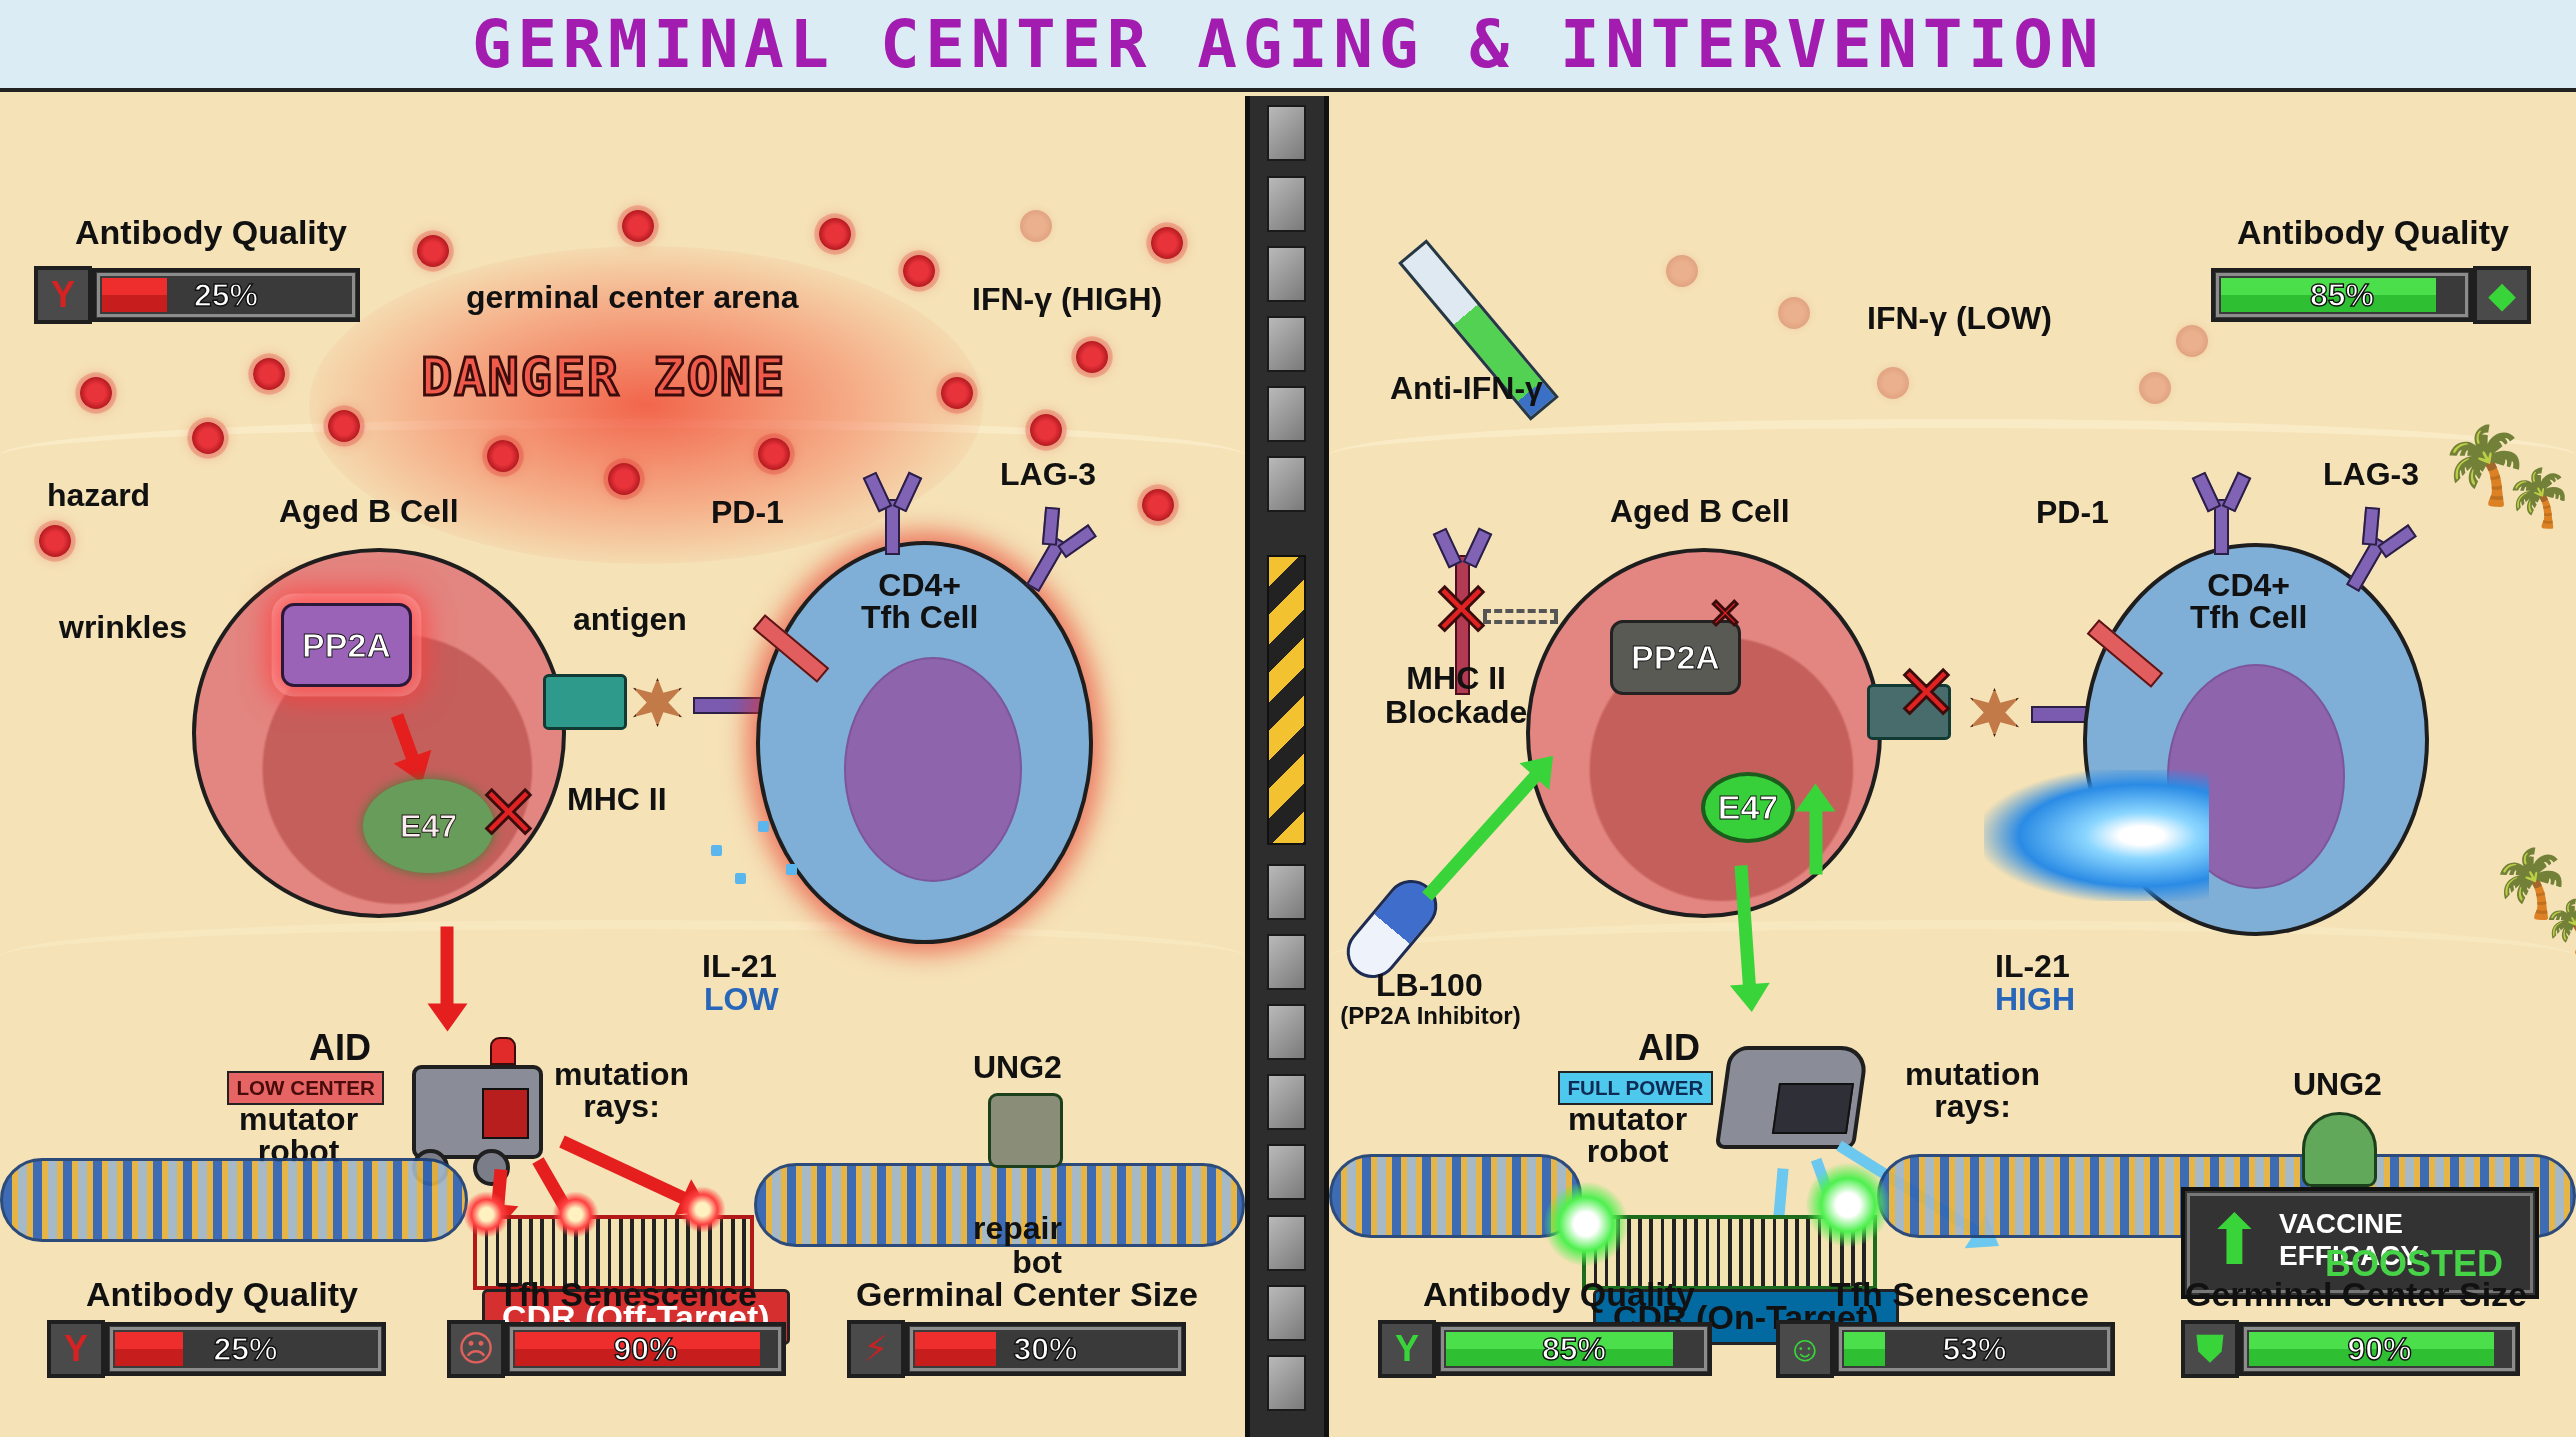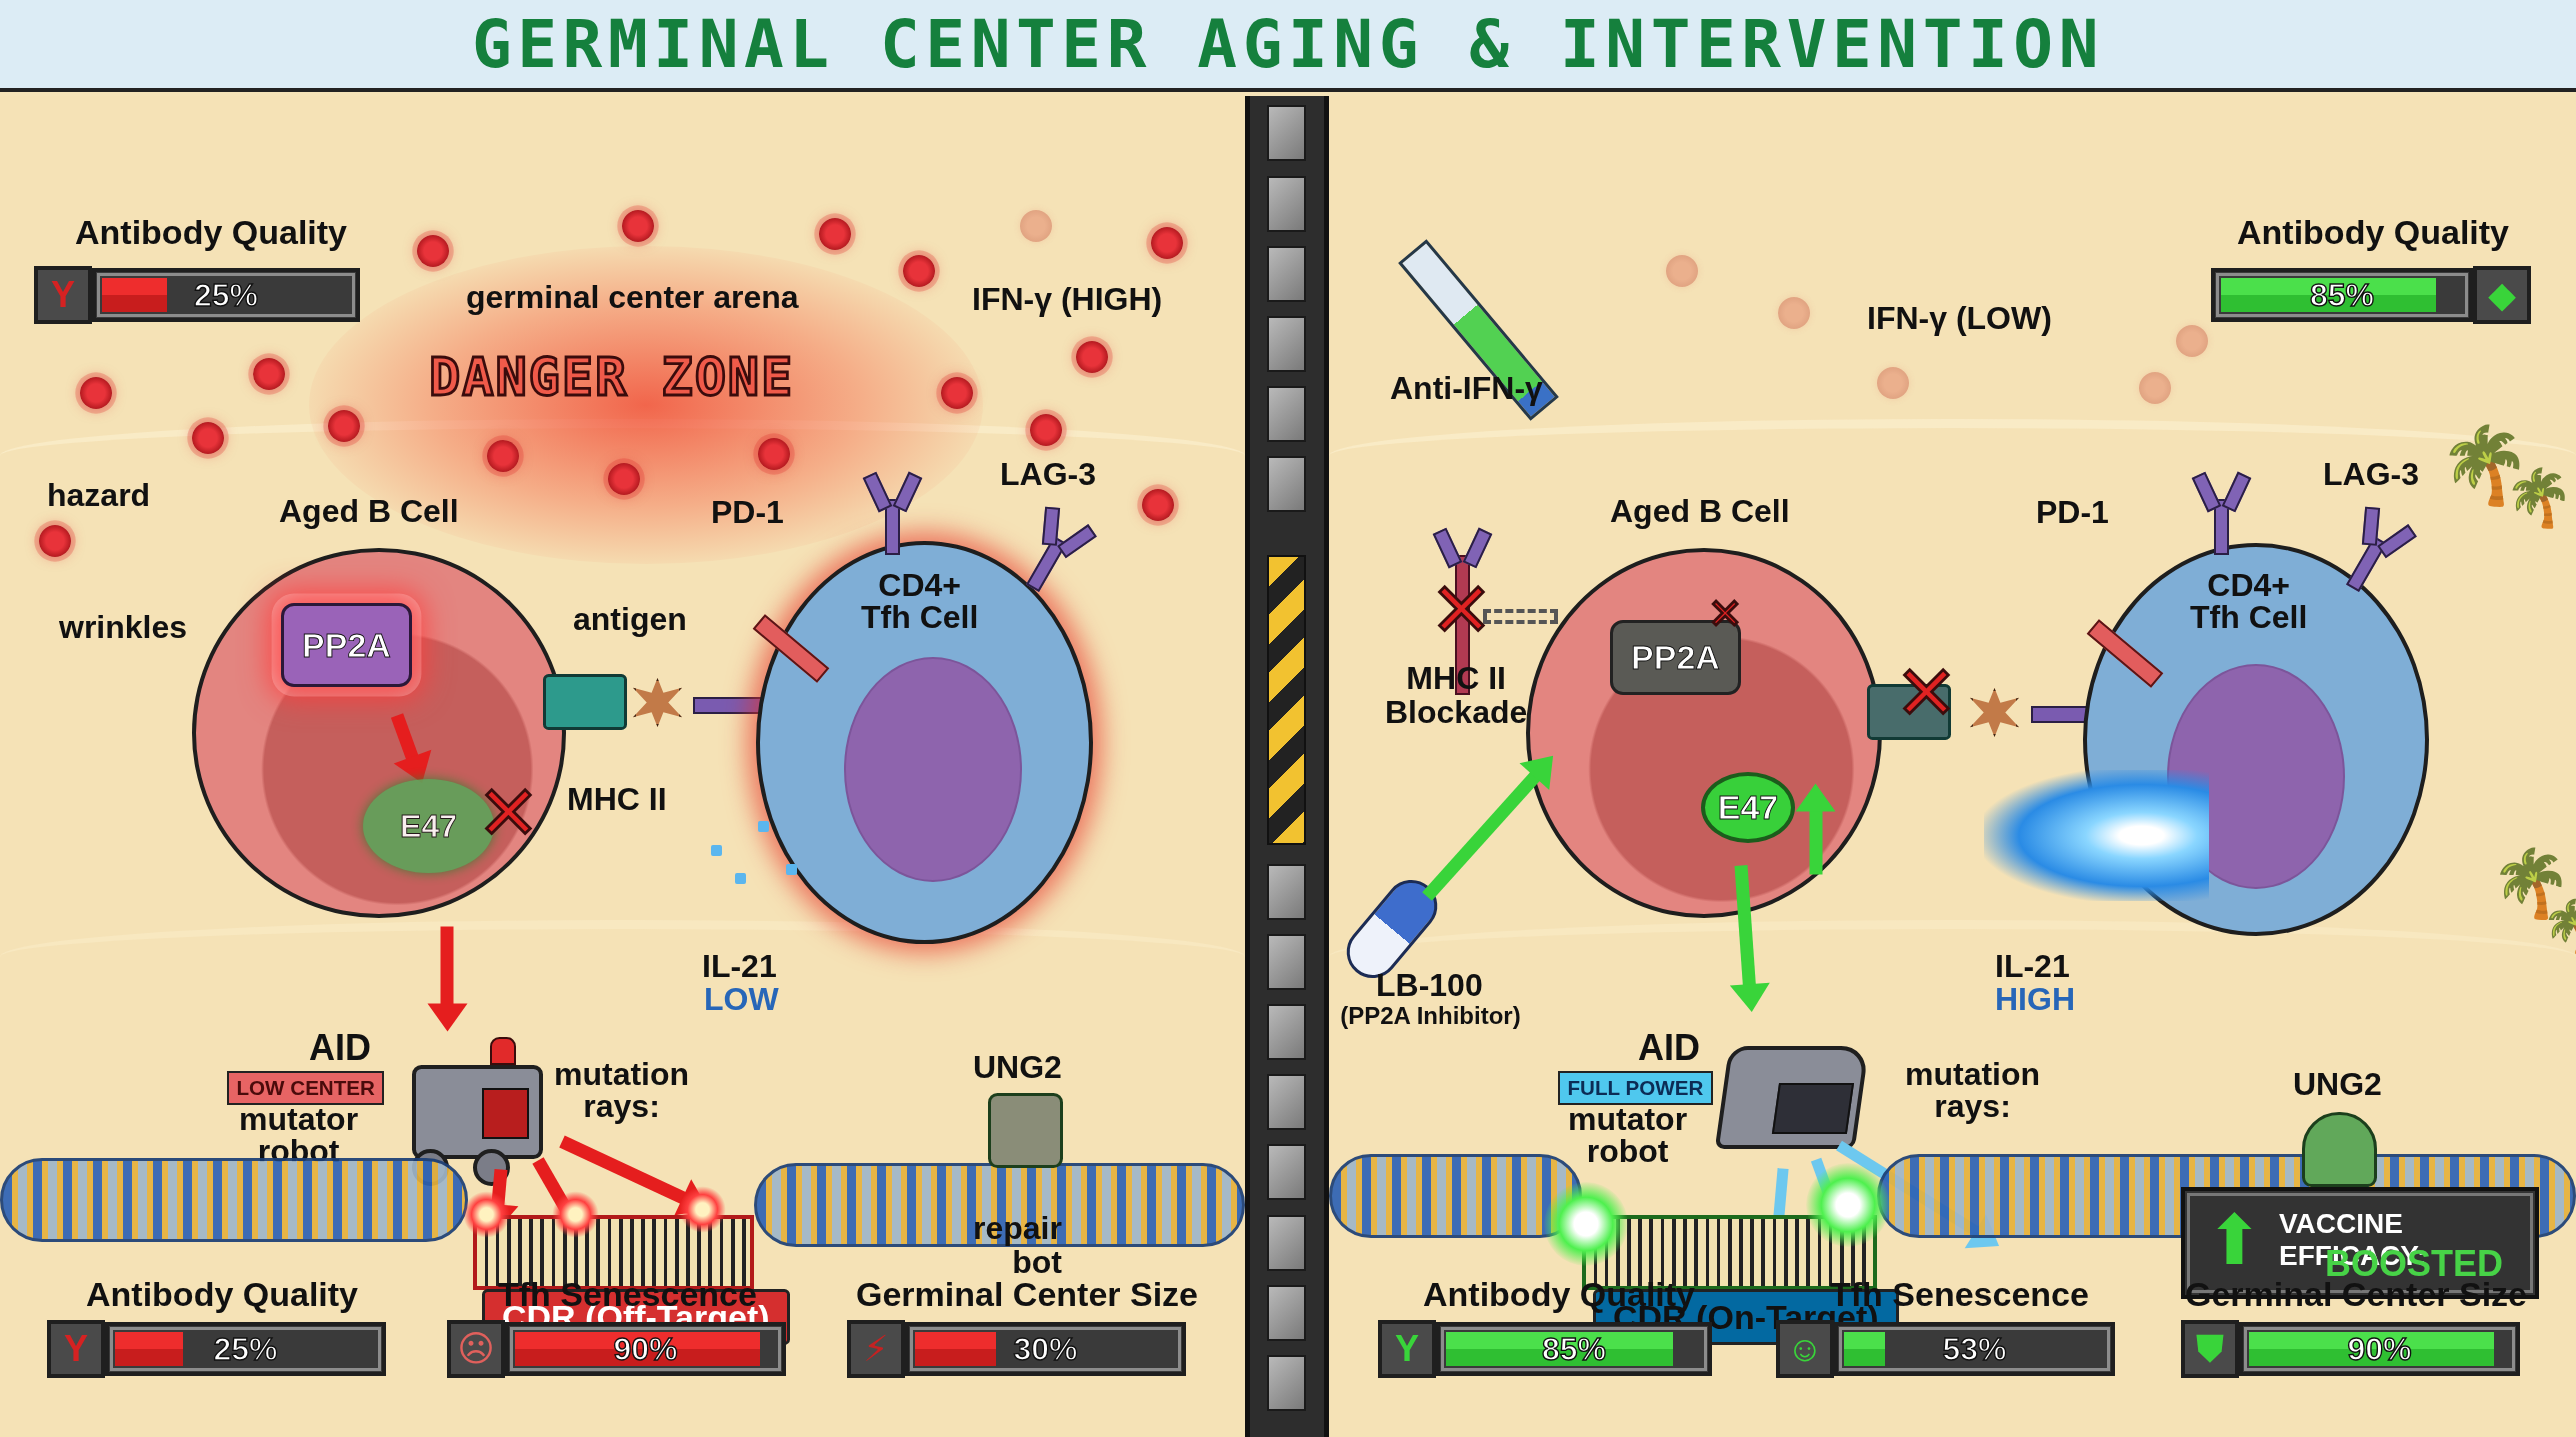--- a/index.html
+++ b/index.html
@@ -1,29 +1,29 @@
 <!DOCTYPE html>
 <html style="font-size:15px"><head>
 <meta charset="utf-8">
 <style>
   * { box-sizing: border-box; margin: 0; padding: 0; }
   html, body { width: 2576px; height: 1438px; overflow: hidden; background: #f5e3b8; }
   body { font-family: "Liberation Sans", "DejaVu Sans", sans-serif; color: #111; position: relative; }
   .title-bar { position: absolute; left: 0; top: 0; width: 2576px; height: 92px; background: #dcecf5; border-bottom: 4.7px solid #222; display: flex; align-items: center; justify-content: center; }
-  .title-bar h1 { font-family: "DejaVu Sans Mono", monospace; font-weight: 900; font-size: 66px; letter-spacing: 5.6px; color: #15803d; }
+  .title-bar h1 { font-family: "DejaVu Sans Mono", monospace; font-weight: 900; font-size: 66px; letter-spacing: 5.6px; color: #a21caf; }
   .panel { position: absolute; top: 96px; height: 1341px; background: #f5e2b6; overflow: hidden; }
   .panel.left { left: 0; width: 1245px; }
   .panel.right { left: 1329px; width: 1247px; }
   .divider { position: absolute; left: 1245px; top: 96px; width: 84px; height: 1341px; background: #2d2d2d; border-left: 5.6px solid #111; border-right: 5.6px solid #111; }
   .divider .brick { position: absolute; left: 17px; width: 39px; height: 56px; background: linear-gradient(135deg,#b9b9b9,#7a7a7a); border: 2.8px solid #1a1a1a; }
   .divider .hazard { position: absolute; left: 17px; top: 459px; width: 39px; height: 290px; background: repeating-linear-gradient(135deg,#f2c230 0 20.6px,#222 20.6px 41px); border: 2.8px solid #111; }
   .panel-title { position: absolute; top: 28px; width: 100%; text-align: center; font-family: "DejaVu Sans Mono", monospace; font-weight: 900; font-size: 54px; letter-spacing: 2.8px; }
   .dune { position: absolute; left: 0; width: 100%; height: 56px; border-top: 9.4px solid #fbeecb; border-radius: 50% 50% 0 0 / 37px 37px 0 0; opacity: .8; }
   .danger-glow { position: absolute; left: 309px; top: 150px; width: 674px; height: 318px; background: radial-gradient(ellipse at center, rgba(240,60,40,.75) 0%, rgba(245,110,80,.45) 45%, rgba(245,226,182,0) 75%); border-radius: 50%; }
-  .danger-zone { position: absolute; left: 421px; top: 251px; font-family: "DejaVu Sans Mono", monospace; font-weight: 900; font-size: 52px; color: #f05a4a; -webkit-text-stroke: 2.8px #3a0c0c; letter-spacing: 1.9px; margin-left: 8px; }
+  .danger-zone { position: absolute; left: 421px; top: 251px; font-family: "DejaVu Sans Mono", monospace; font-weight: 900; font-size: 52px; color: #f05a4a; -webkit-text-stroke: 2.8px #3a0c0c; letter-spacing: 1.9px; }
   .label { position: absolute; font-weight: 700; font-size: 32px; white-space: nowrap; }
   .label.small { font-size: 24px; }
   .label.blue { color: #2766b8; }
   .virus { position: absolute; width: 32px; height: 32px; border-radius: 50%; background: radial-gradient(circle,#e8333a 40%,#b51a20 70%); box-shadow: 0 0 0 4.7px rgba(220,40,40,.25), 0 0 13px rgba(230,50,50,.5); }
   .virus.faint { background: radial-gradient(circle,#e79b7c 40%,#d98a6c 70%); box-shadow: 0 0 7.5px rgba(220,120,100,.3); opacity: .7; }
   .meter { position: absolute; display: flex; align-items: center; }
   .meter .meter-icon { width: 58px; height: 58px; background: #4a4a4a; border: 4.7px solid #1f1f1f; display: flex; align-items: center; justify-content: center; font-size: 36px; font-weight: 900; }
   .meter .meter-track { position: relative; height: 54px; background: #3a3a3a; border: 4.7px solid #1f1f1f; outline: 3.7px solid #8c8c8c; outline-offset: -8.4px; }
   .meter .meter-fill { position: absolute; left: 5.6px; top: 5.6px; bottom: 5.6px; }
   .meter .meter-fill.red { background: linear-gradient(#ee2d2d 50%, #c81d1d 50%); }

